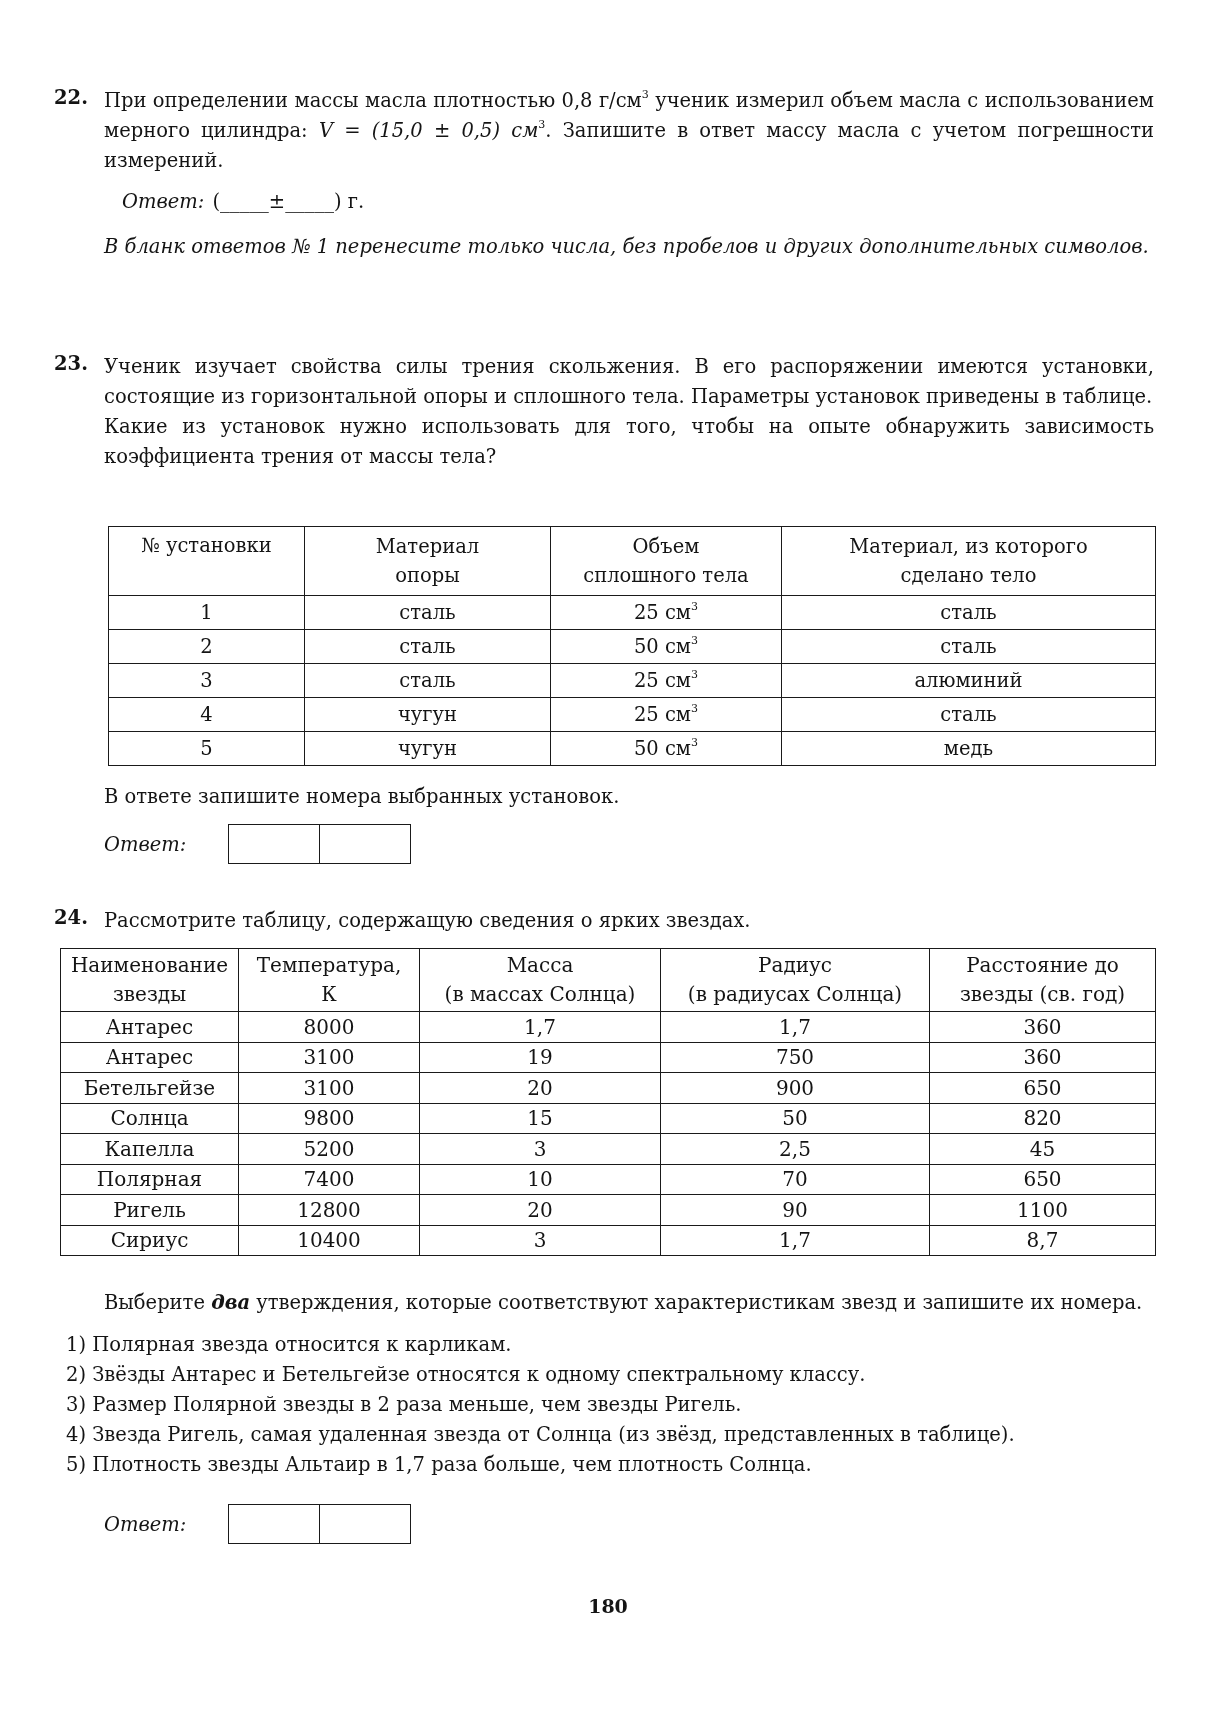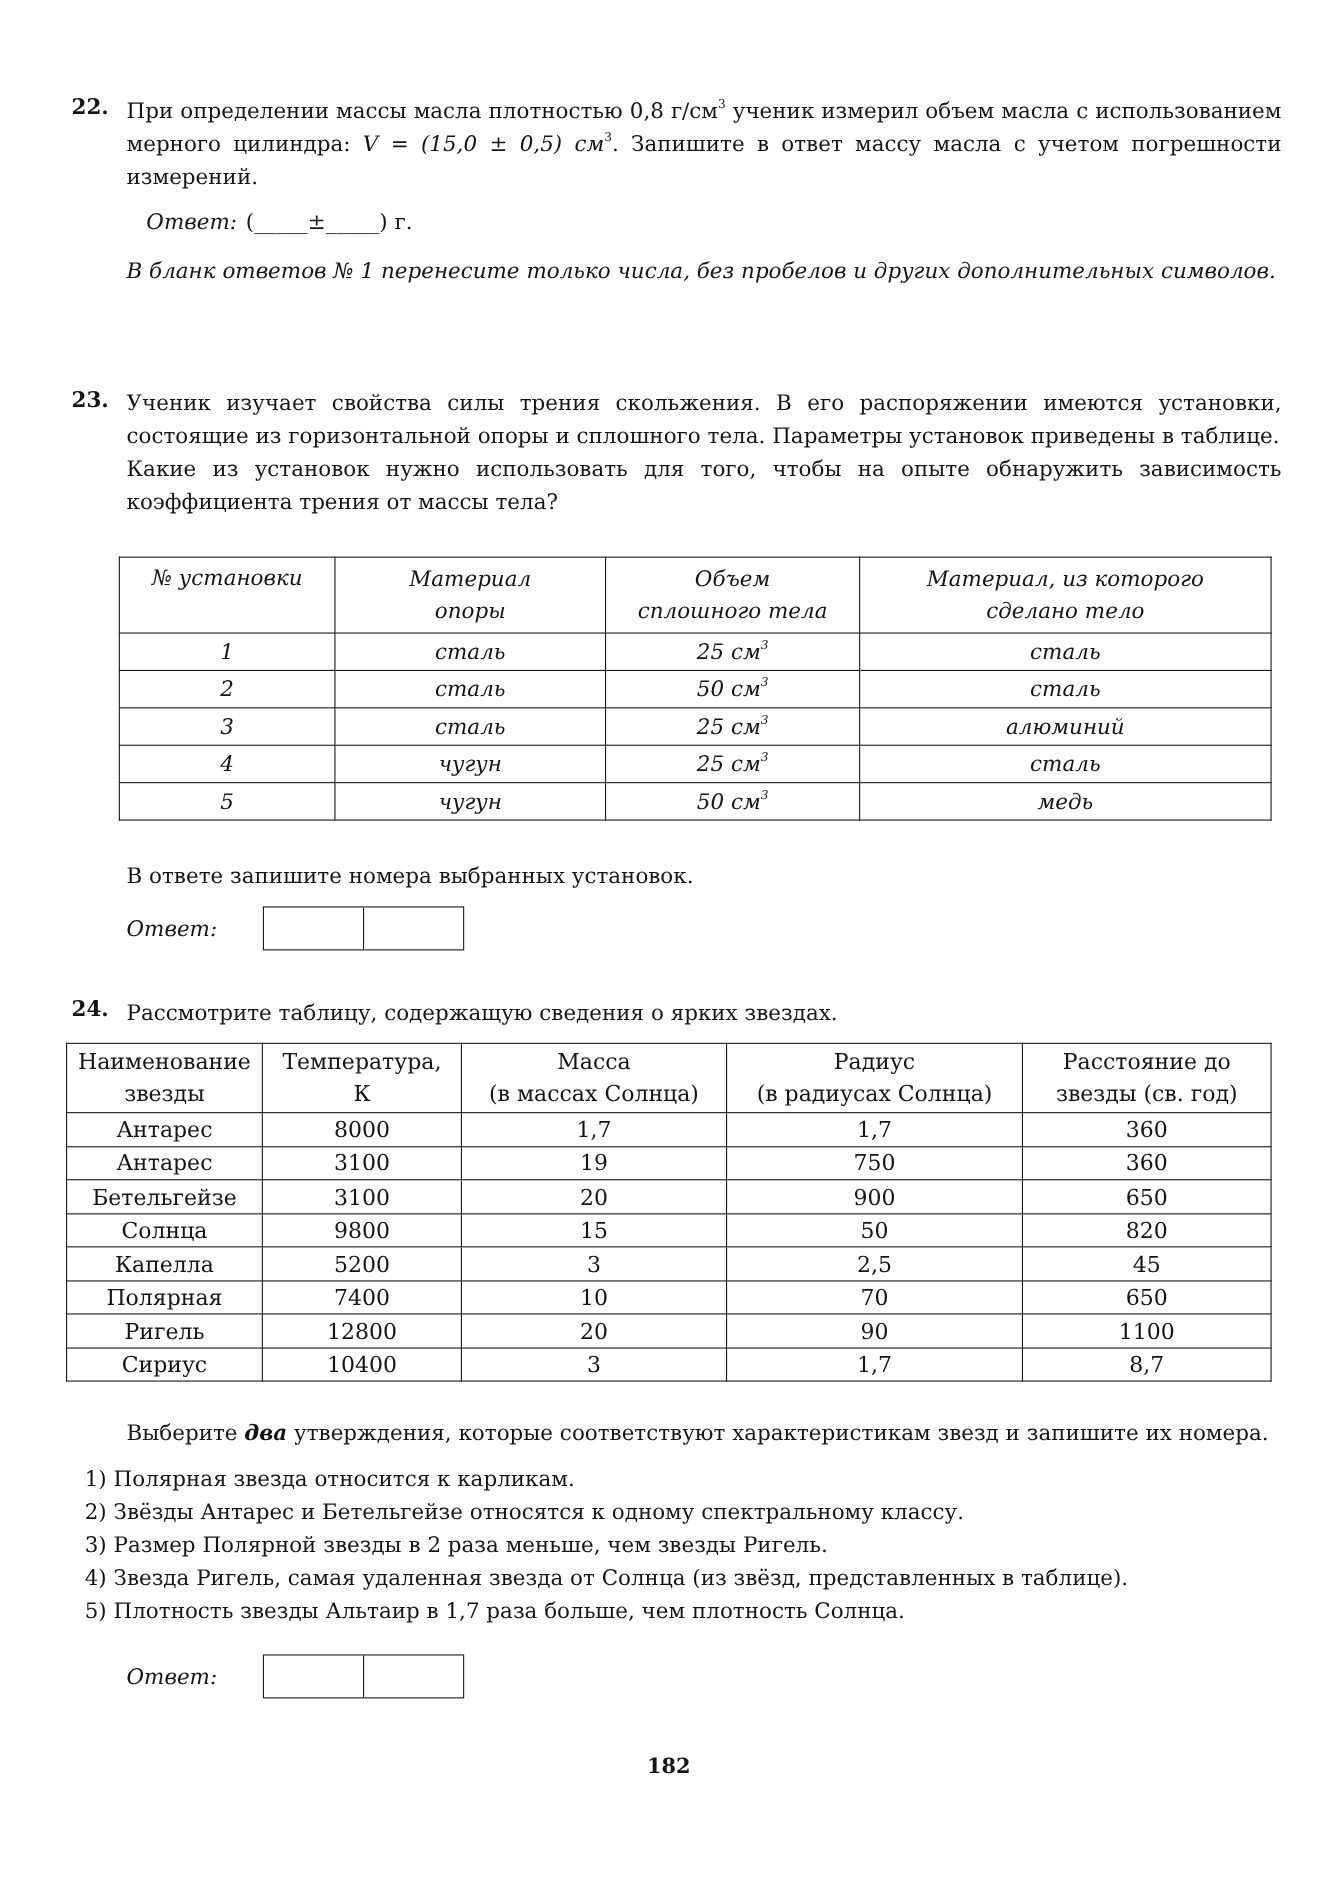--- a/index.html
+++ b/index.html
@@ -1,33 +1,33 @@
 <!DOCTYPE html>
 <html><head>
 <meta charset="utf-8">
 <style>
   html, body { margin: 0; padding: 0; background: #ffffff; }
   body {
     width: 1216px; height: 1712px; position: relative; overflow: hidden;
     font-family: "DejaVu Serif", "Liberation Serif", serif;
     color: #141414; font-size: 19.5px;
   }
-  .q { position: absolute; left: 65px; width: 1100px; }
+  .q { position: absolute; left: 54px; width: 1100px; }
   .qnum { position: absolute; left: 0; top: 0; font-weight: bold; }
   .qbody { margin-left: 50px; line-height: 30px; text-align: justify; }
   sup { font-size: 11px; vertical-align: 9px; line-height: 0; }
   .ital { font-style: italic; }
   .answer-line { display: flex; align-items: center; }
   .answer-label { font-style: italic; margin-right: 42px; }
   .ansbox { display: flex; border: 1.6px solid #1a1a1a; height: 38px; }
   .ansbox .cell { width: 90px; height: 38px; }
   .ansbox .cell + .cell { border-left: 1.6px solid #1a1a1a; }
   table { border-collapse: collapse; }
   td, th { border: 1.5px solid #1a1a1a; text-align: center; font-weight: normal; padding: 0; }
-  #q23-table { position: absolute; left: 108px; top: 506px; width: 1048px; font-size: 19.5px; font-style: italic; }
+  #q23-table { position: absolute; left: 108px; top: 526px; width: 1048px; font-size: 19.5px; }
   #q23-table th { height: 64px; line-height: 29px; vertical-align: middle; }
   #q23-table td { height: 33px; line-height: 30px; }
   #q24-table { position: absolute; left: 60px; top: 948px; width: 1096px; font-size: 20px; padding-left: 25px; }
   #q24-table th { height: 62px; line-height: 29px; }
   #q24-table td { height: 29.5px; line-height: 28px; }
   .page-number { position: absolute; top: 1595px; left: 0; width: 1216px; text-align: center; font-weight: bold; font-size: 19px; }
   .options { list-style: none; margin: 12px; padding: 0; }
   .options li { line-height: 30px; }
 </style>
 </head>
@@ -193,13 +193,13 @@
   </ul>
   <div class="answer-line" style="margin-left:50px; margin-top:24px;">
     <span class="answer-label">Ответ:</span>
     <div class="ansbox">
       <div class="cell"></div>
       <div class="cell"></div>
     </div>
   </div>
 </div>
 
-<div class="page-number">182</div>
+<div class="page-number">180</div>
 
 </body></html>

